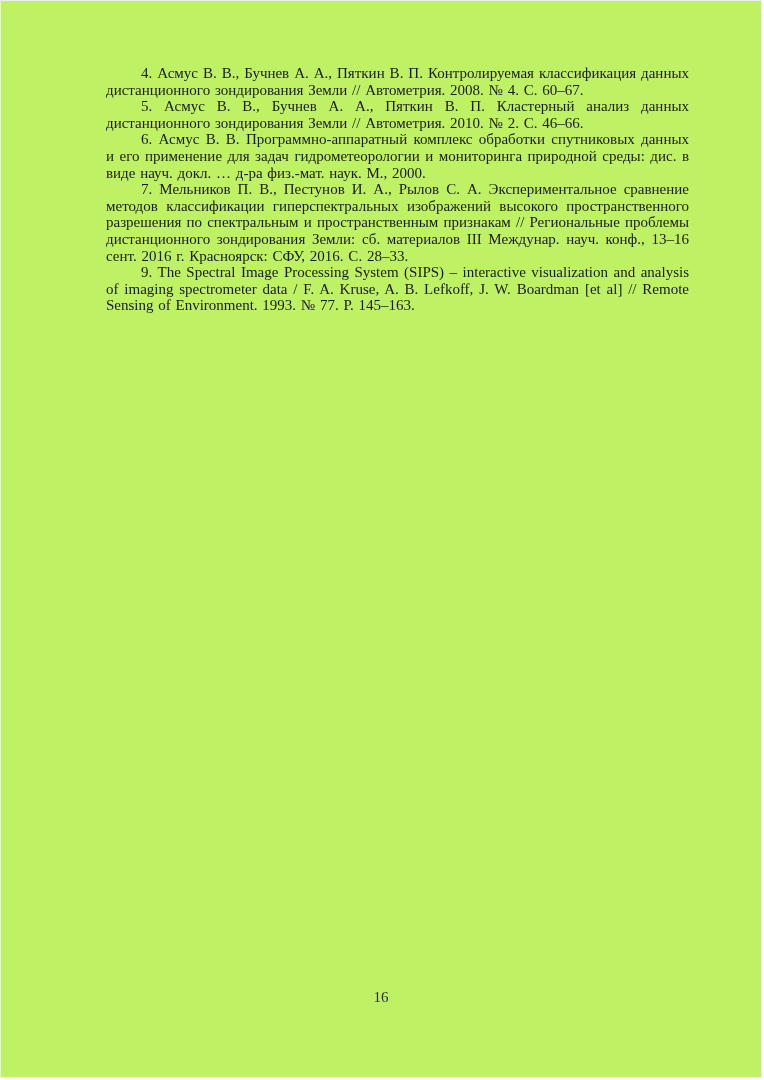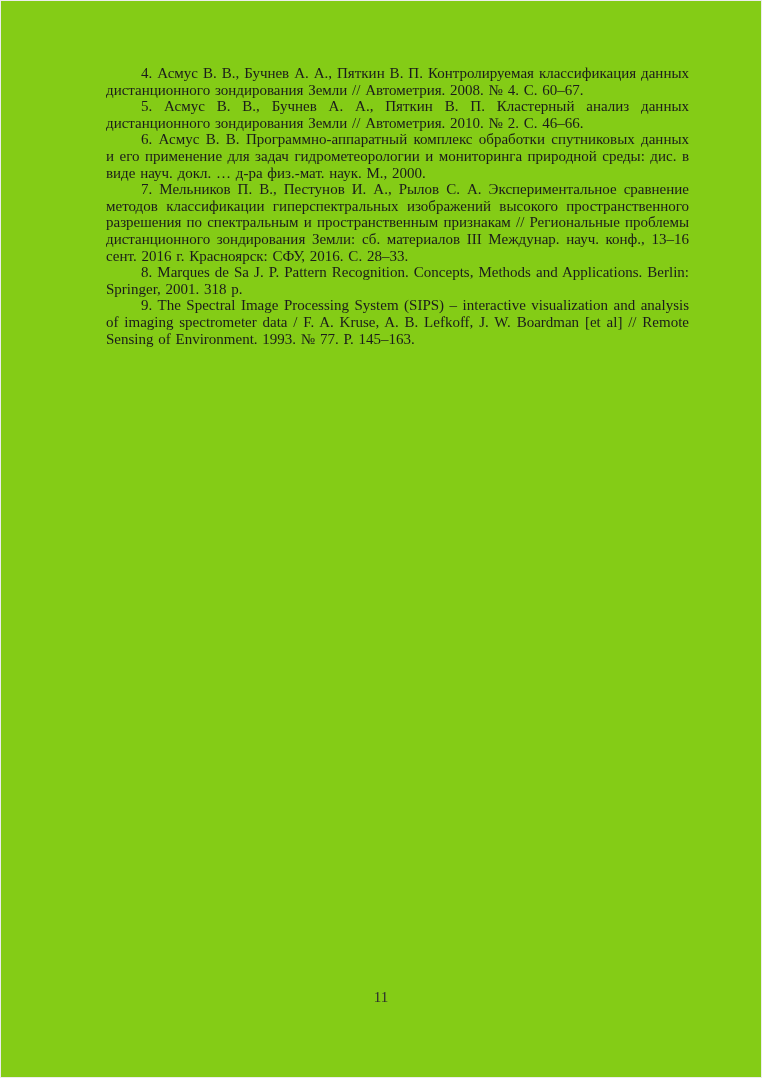--- a/index.html
+++ b/index.html
@@ -11,21 +11,21 @@
     width: 764px;
     height: 1080px;
     font-family: "Liberation Serif", "DejaVu Serif", serif;
   }
   .page {
     position: relative;
     width: 762px;
     height: 1078px;
     box-sizing: border-box;
     border: 1px solid #ececec;
-    background: #84cc16;
+    background: #bef264;
     overflow: hidden;
   }
   .references {
     position: absolute;
     left: 105px;
     top: 64px;
     width: 583px;
   }
   .ref {
     margin: 0;
@@ -66,28 +66,24 @@
     <p class="ref">
       <span>6.</span>
       <span>Асмус В. В. Программно-аппаратный комплекс обработки спутниковых данных и его применение для задач гидрометеорологии и мониторинга природной среды: дис. в виде науч. докл. … д-ра физ.-мат. наук. М., 2000.</span>
     </p>
 
     <p class="ref">
       <span>7.</span>
       <span>Мельников П. В., Пестунов И. А., Рылов С. А. Экспериментальное сравнение методов классификации гиперспектральных изображений высокого пространственного разрешения по спектральным и пространственным признакам // Региональные проблемы дистанционного зондирования Земли: сб. материалов III Междунар. науч. конф., 13–16 сент. 2016 г. Красноярск: СФУ, 2016. С. 28–33.</span>
     </p>
 
-    <p class="ref">
-      <span>8.</span>
-      <span>Marques de Sa J. P. Pattern Recognition. Concepts, Methods and Applications. Berlin: Springer, 2001. 318 p.</span>
-    </p>
 
     <p class="ref">
       <span>9.</span>
       <span>The Spectral Image Processing System (SIPS) – interactive visualization and analysis of imaging spectrometer data / F. A. Kruse, A. B. Lefkoff, J. W. Boardman [et al] // Remote Sensing of Environment. 1993. № 77. P. 145–163.</span>
     </p>
 
 
   </div>
 
-  <div class="page-number">11</div>
+  <div class="page-number">16</div>
 
 </div>
 
 </body></html>

